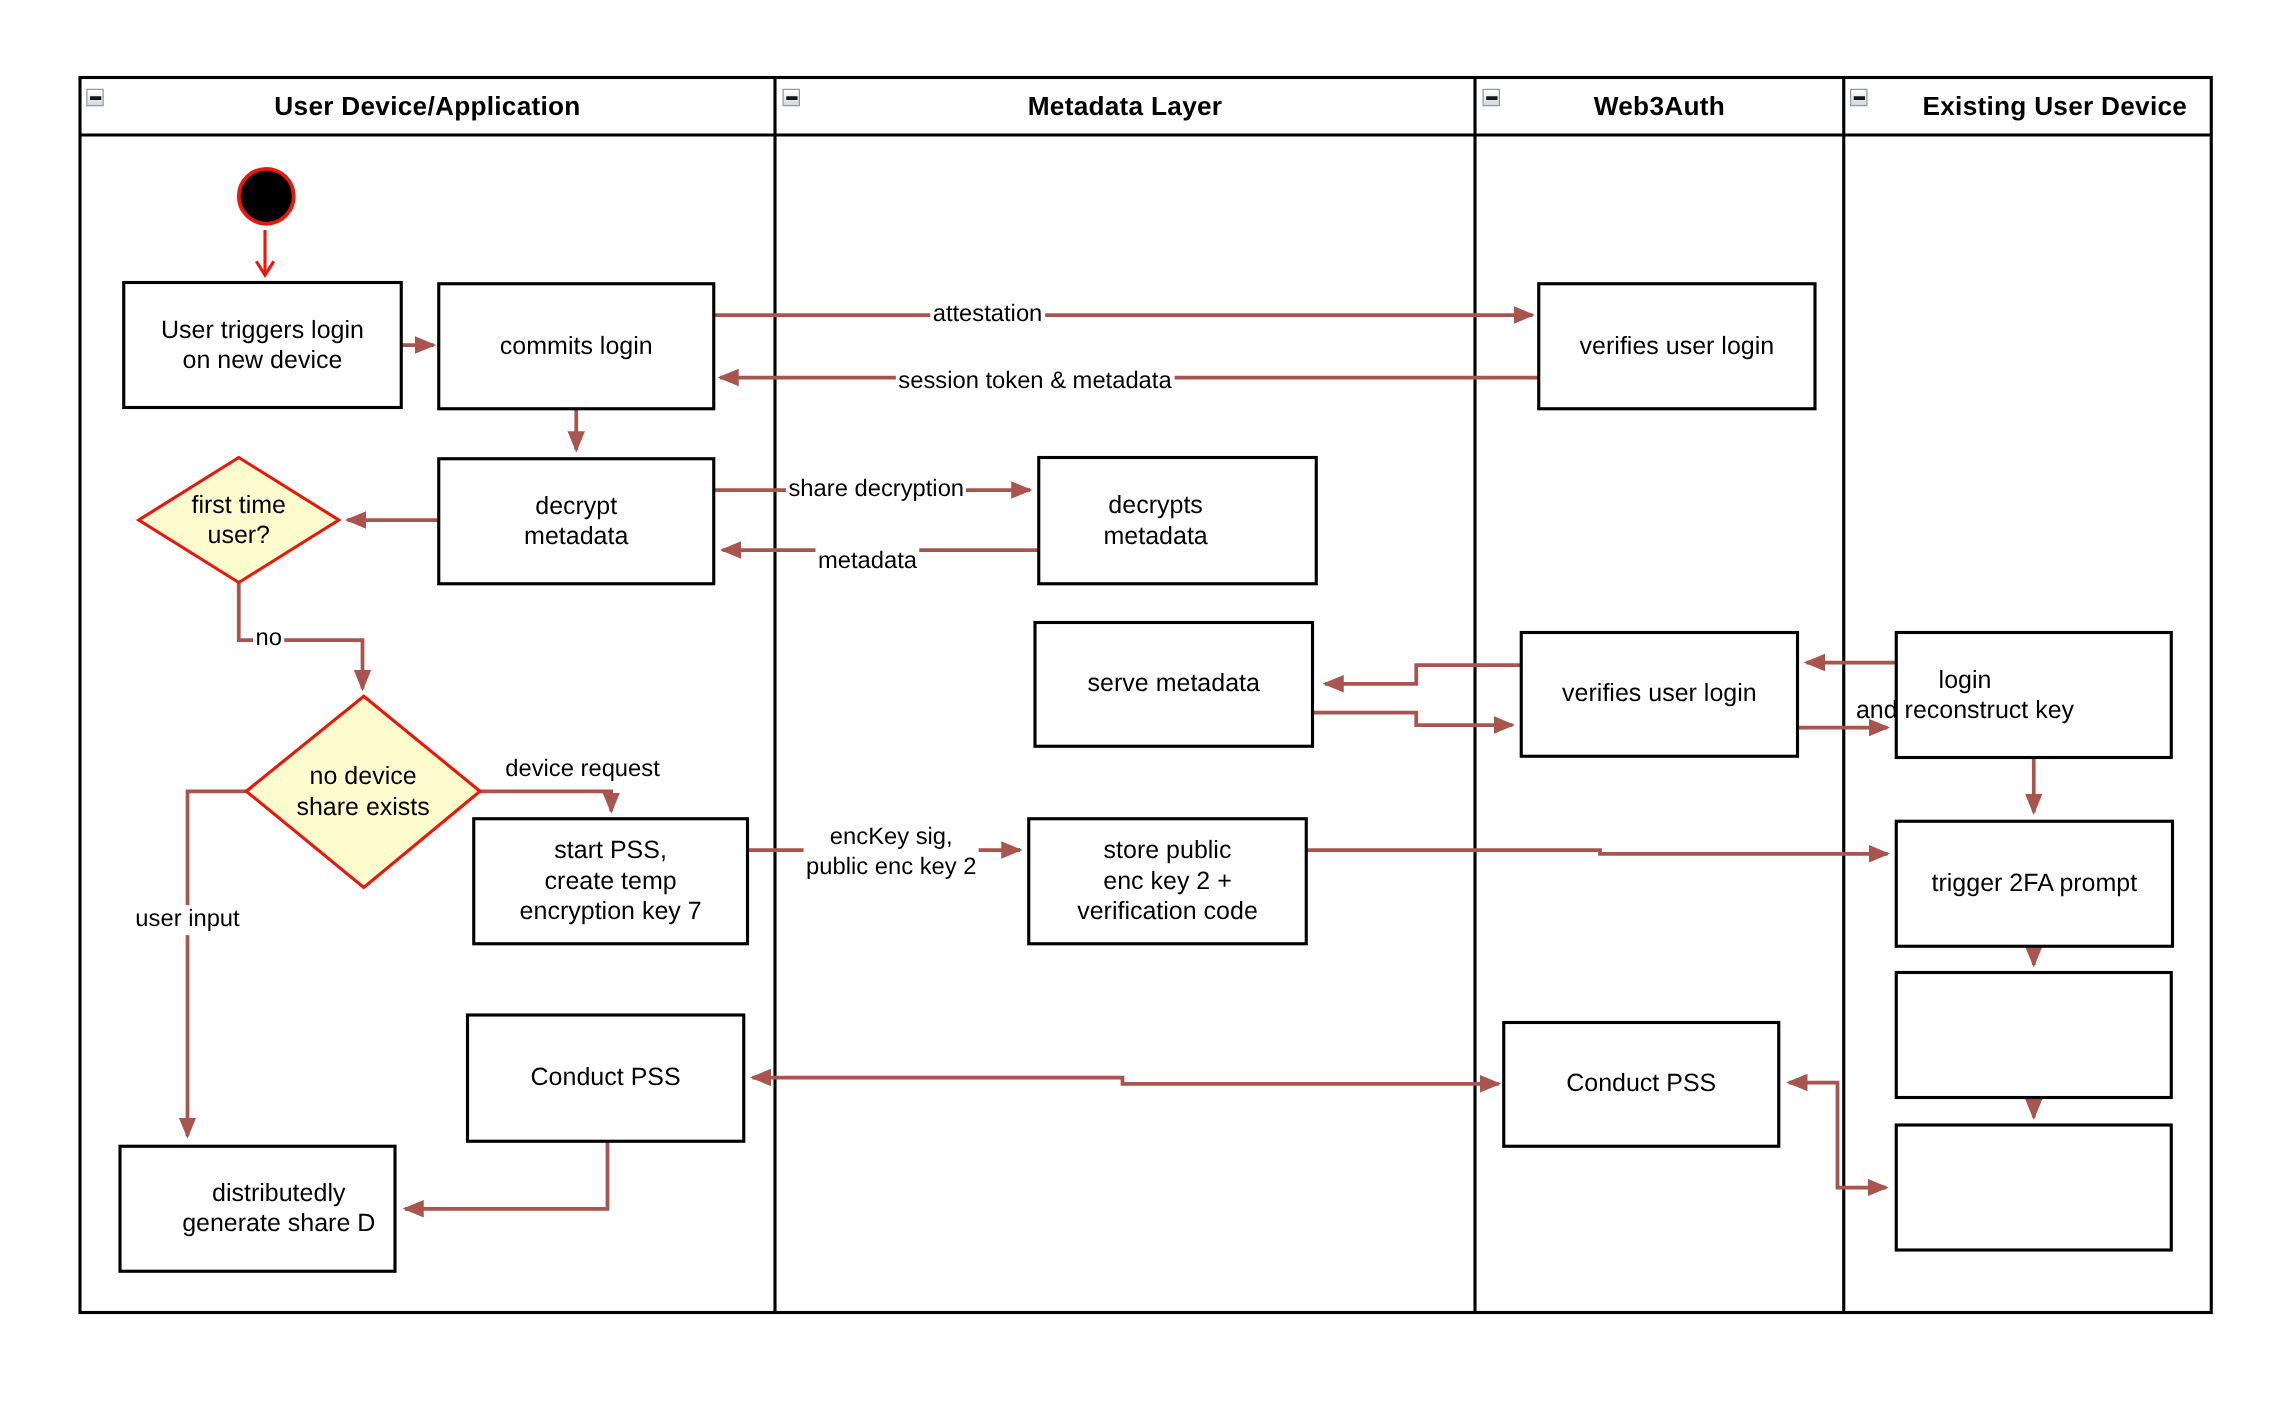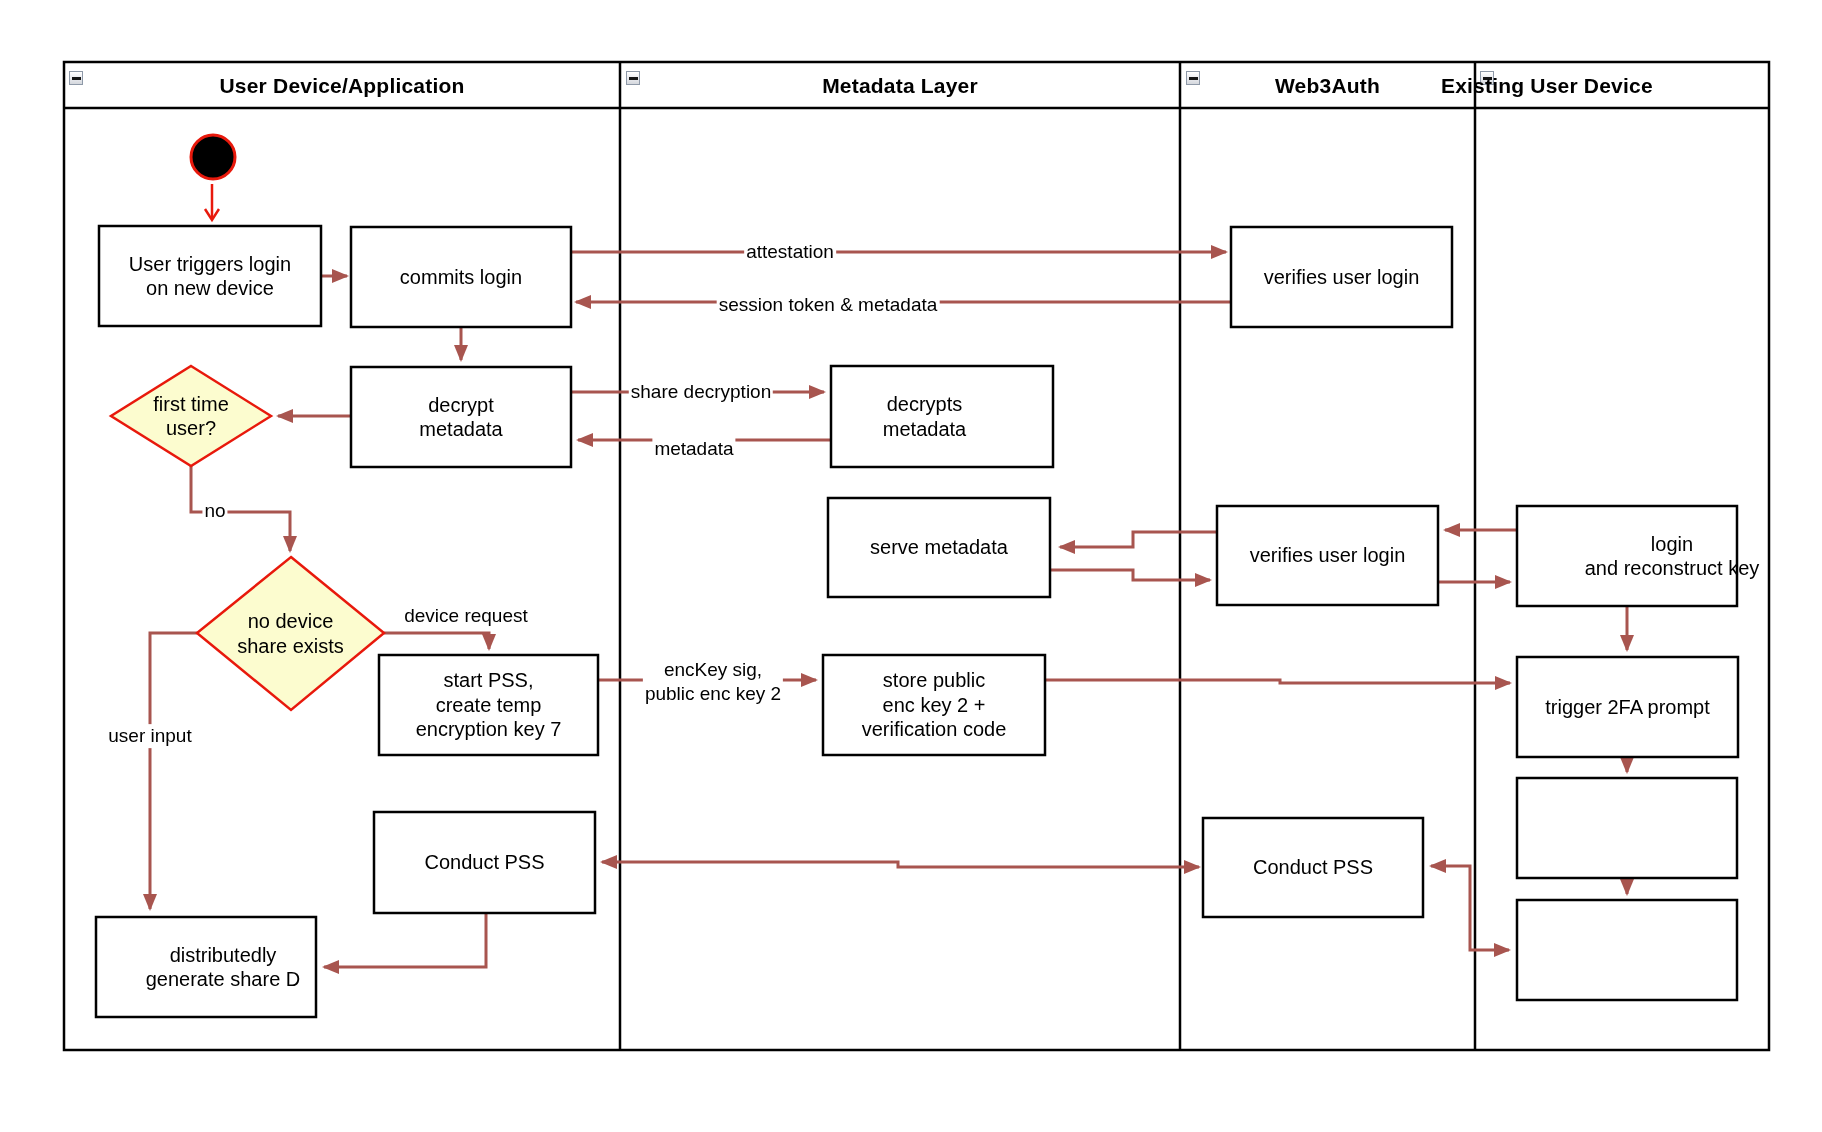--- a/index.html
+++ b/index.html
@@ -119,21 +119,21 @@
   <div class="collapse" style="left:1186px;">
       <span class="bar"></span>
     </div>
   <div class="collapse" style="left:1480px;">
       <span class="bar"></span>
     </div>
 
   <div class="lane-title" style="left:620px;width:560px;">Metadata Layer</div>
   <div class="lane-title" style="left:64px;width:556px;">User Device/Application</div>
   <div class="lane-title" style="left:1180px;width:295px;">Web3Auth</div>
-  <div class="lane-title left-align" style="left:1420px;width:300px;border-radius:20px;">Existing User Device</div>
+  <div class="lane-title left-align" style="left:1517px;width:300px;border-radius:20px;">Existing User Device</div>
 
   <div class="nl" style="left:99px;top:226px;width:222px;height:100px;">User triggers login
 on new device</div>
   <div class="nl" style="left:351px;top:227px;width:220px;height:100px;">commits login</div>
   <div class="nl" style="left:351px;top:367px;width:220px;height:100px;">decrypt
 metadata</div>
   <div class="nl" style="left:197px;top:557px;width:187px;height:153px;">no device
 share exists</div>
   <div class="nl" style="left:111px;top:366px;width:160px;height:100px;">first time
 user?</div>
@@ -145,21 +145,21 @@
 generate share D</div>
   <div class="nl" style="left:831px;top:366px;width:187px;height:101px;">decrypts
 metadata</div>
   <div class="nl" style="left:828px;top:498px;width:222px;height:99px;">serve metadata</div>
   <div class="nl" style="left:823px;top:655px;width:222px;height:100px;">store public
 enc key 2 +
 verification code</div>
   <div class="nl" style="left:1231px;top:227px;width:221px;height:100px;">verifies user login</div>
   <div class="nl" style="left:1217px;top:506px;width:221px;height:99px;">verifies user login</div>
   <div class="nl" style="left:1203px;top:818px;width:220px;height:99px;">Conduct PSS</div>
-  <div class="nl" style="left:1530px;top:506px;width:236px;height:100px;padding-left:24px;">login
+  <div class="nl" style="left:1430px;top:506px;width:236px;height:100px;padding-left:24px;">login
 and reconstruct key</div>
   <div class="nl" style="left:1517px;top:657px;width:221px;height:100px;">trigger 2FA prompt</div>
 
   <div class="el" style="left:790px;top:252px;">attestation</div>
   <div class="el" style="left:782px;top:305px;margin-left:46px;">session token &amp; metadata</div>
   <div class="el" style="left:701px;top:392px;">share decryption</div>
   <div class="el" style="left:694px;top:449px;">metadata</div>
   <div class="el" style="left:215px;top:511px;">no</div>
   <div class="el" style="left:466px;top:616px;">device request</div>
   <div class="el" style="left:150px;top:736px;">user input</div>

